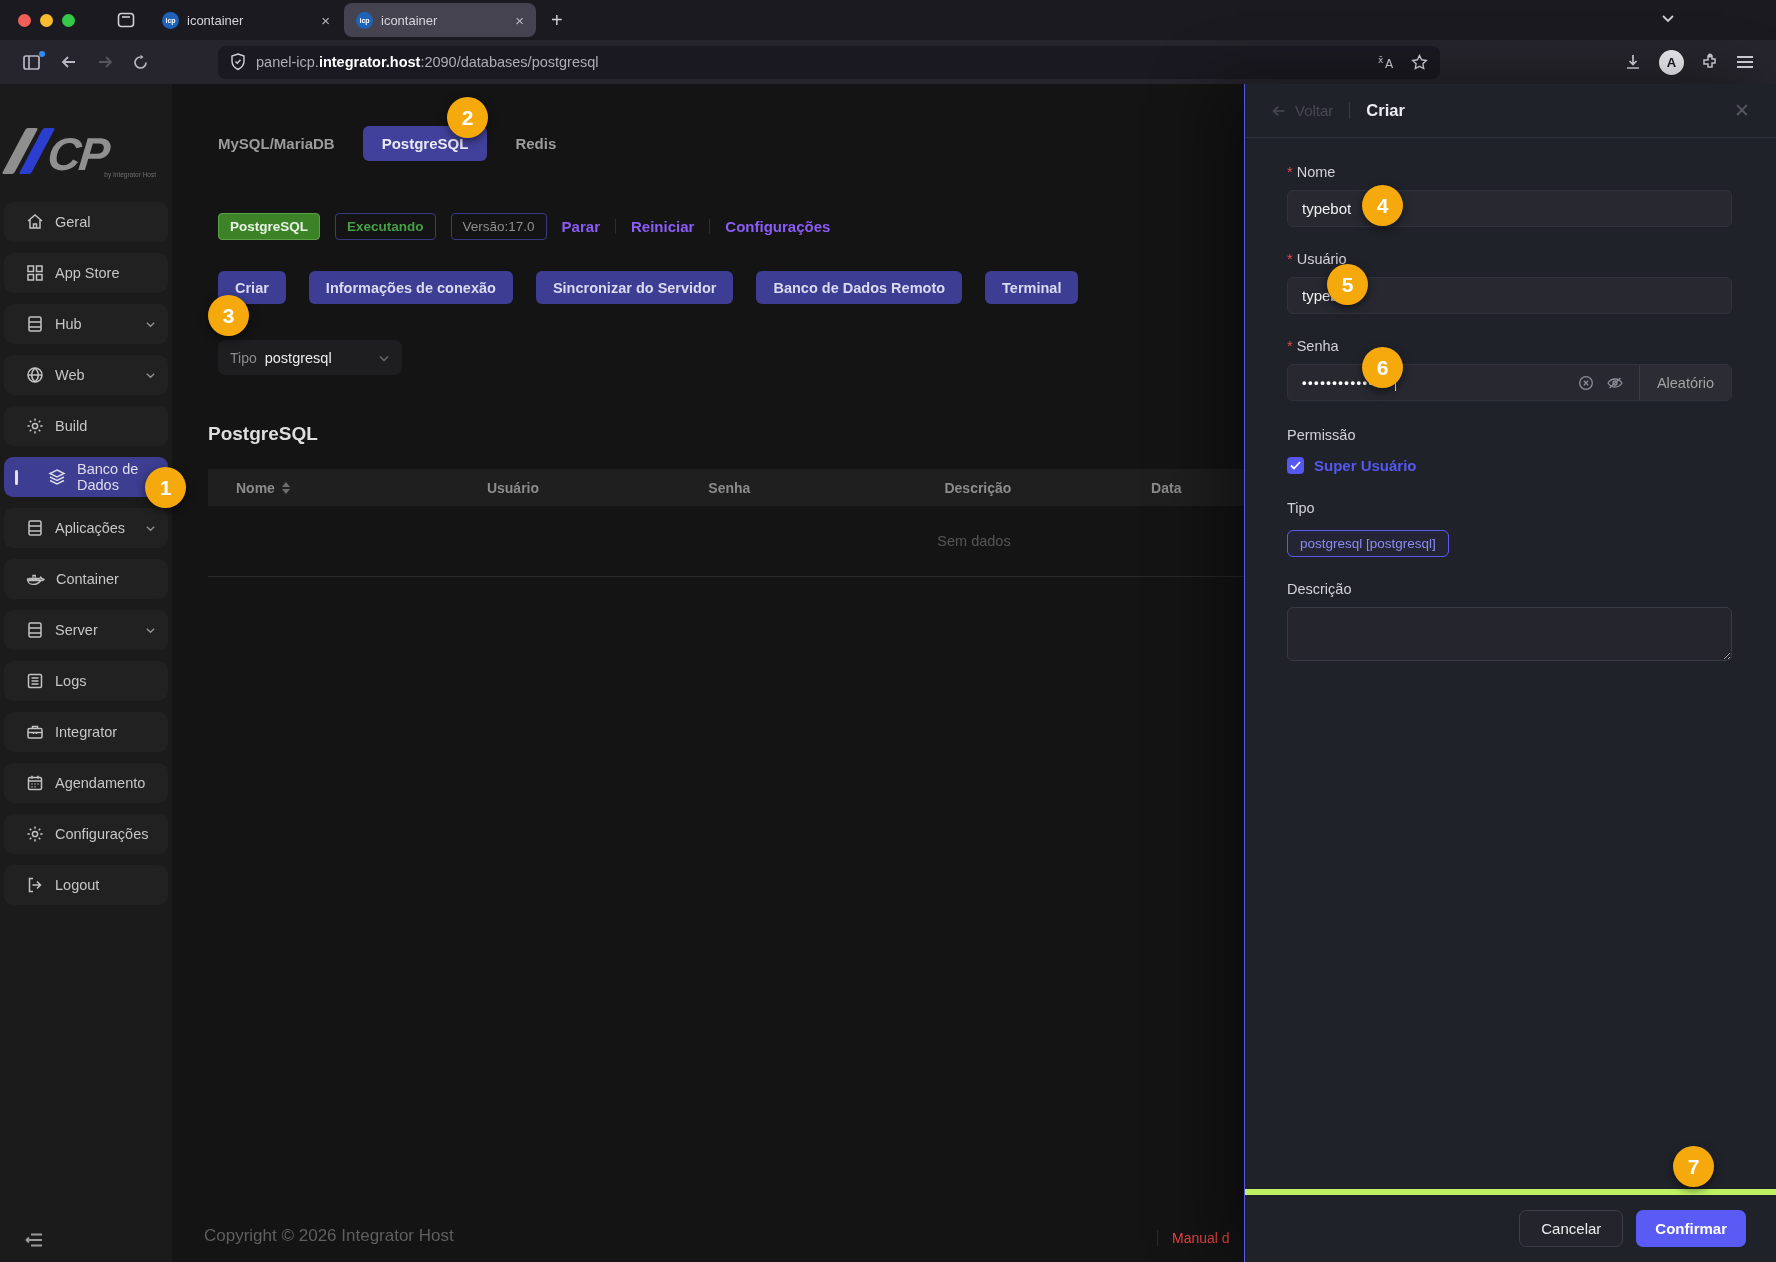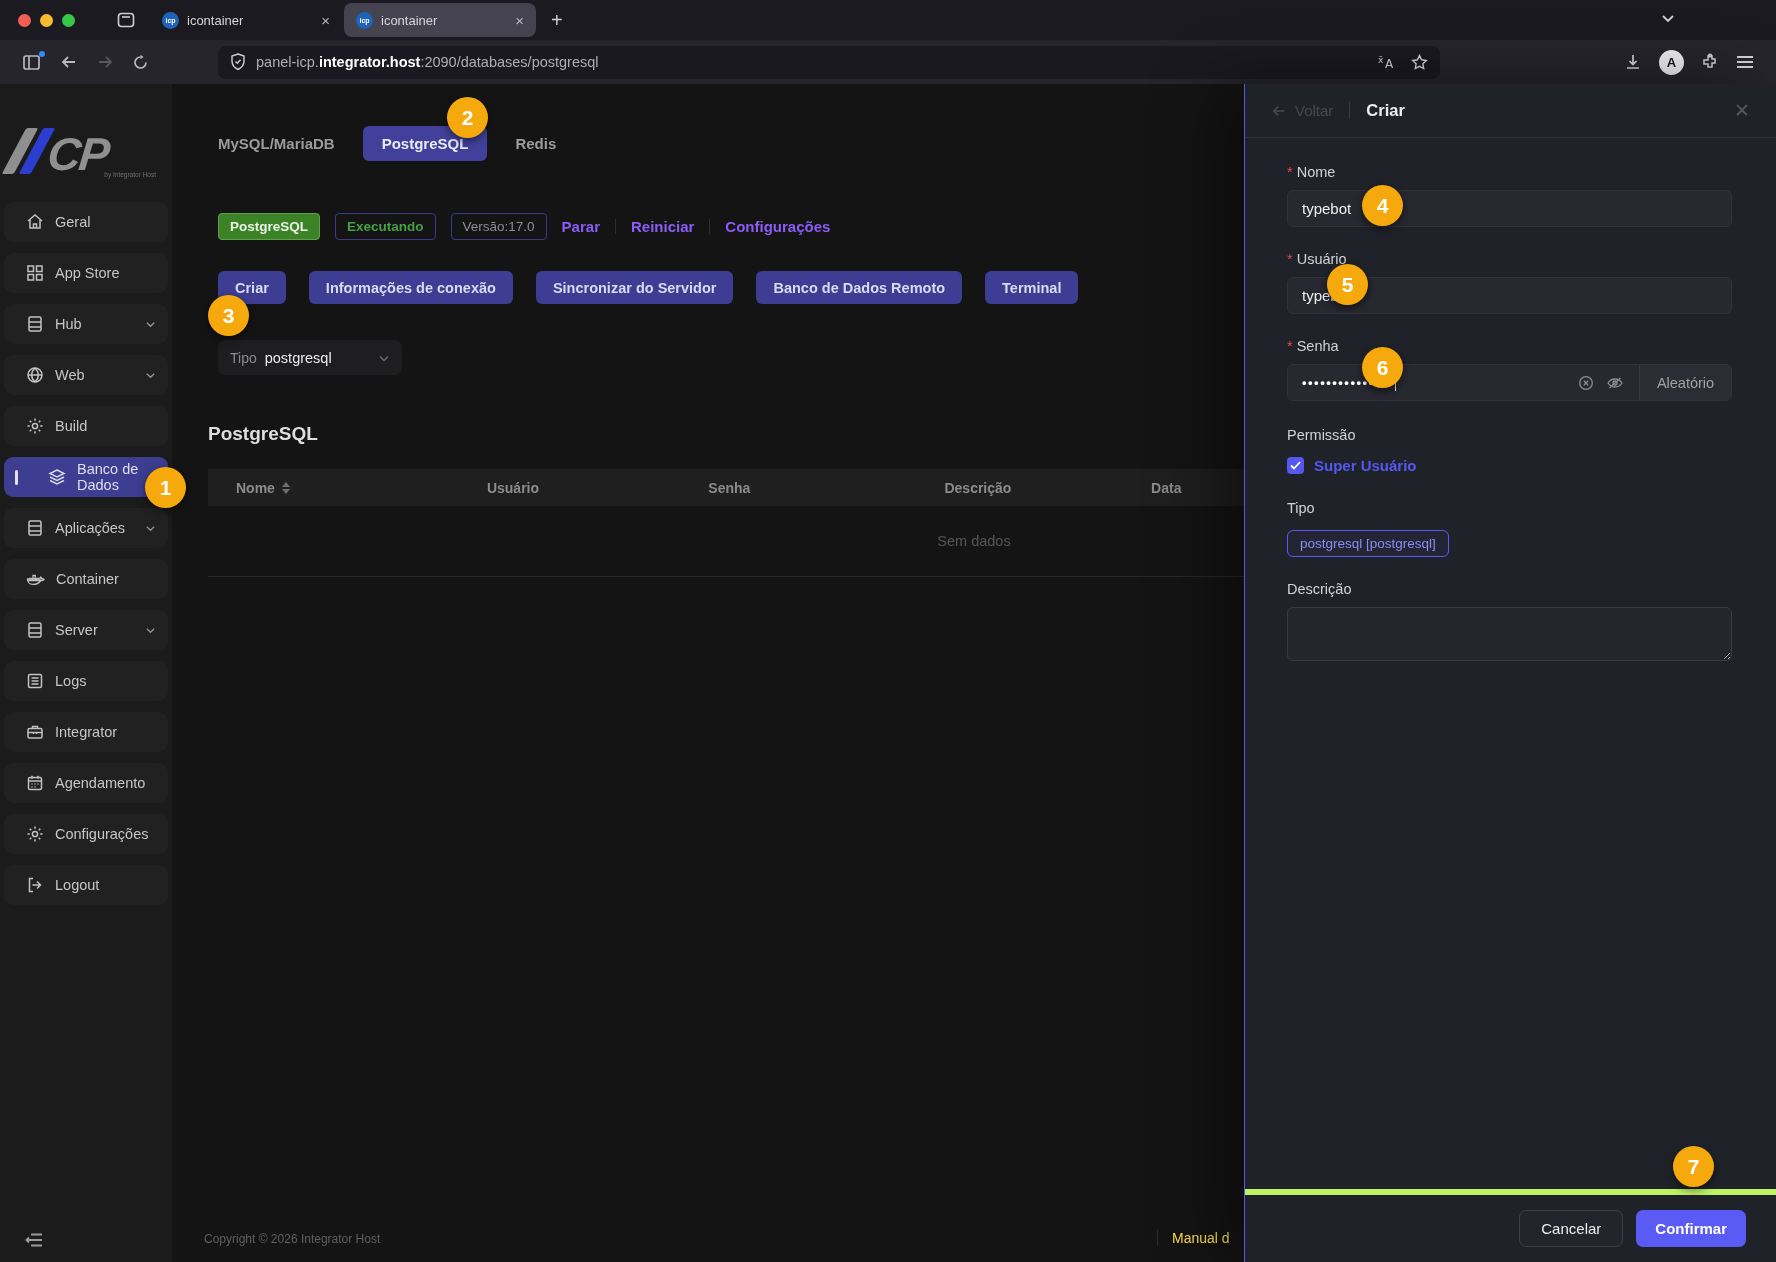--- a/index.html
+++ b/index.html
@@ -95,24 +95,24 @@
   .thead { margin-top:24px; height:37px; background:#1f1f1f; display:grid;
     grid-template-columns:17% 15% 16% 14% 38%; align-items:center; padding:0 28px;
     color:#8c8c8c; font-size:14px; font-weight:700; }
   .thead .sort { display:inline-flex; flex-direction:column; gap:2px; margin-left:7px; vertical-align:middle; }
   .thead .sort i { width:0; height:0; border-left:4px solid transparent; border-right:4px solid transparent; }
   .sort .up { border-bottom:5px solid #6e6e6e; } .sort .dn { border-top:5px solid #6e6e6e; }
   .th-nome { display:flex; align-items:center; }
   .tbody-empty { height:71px; display:flex; align-items:center; justify-content:center;
     color:#565656; font-size:14.5px; border-bottom:1px solid #2a2a2a; }
 
-  .main-footer-left { position:absolute; left:32px; bottom:16px; color:#5f5f5f; font-size:12px; }
+  .main-footer-left { position:absolute; left:32px; bottom:16px; color:#5f5f5f; font-size:17px; }
   .main-footer-right { position:absolute; left:985px; bottom:16px; display:flex; align-items:center; gap:14px; }
   .main-footer-right .vsep { height:16px; background:#2b2b2b; }
-  .manual-link { color:#fde047; font-size:14px; white-space:nowrap; }
+  .manual-link { color:#ef4444; font-size:14px; white-space:nowrap; }
 
   
   .drawer { position:absolute; top:84px; right:0; bottom:0; width:532px;
     background:#20222a; border-left:1.5px solid #5558e8; z-index:5;
     box-shadow:-30px 0 60px rgba(0,0,0,.40); display:flex; flex-direction:column; }
   .drawer-head { height:54px; flex:0 0 auto; display:flex; align-items:center;
     padding:0 26px; border-bottom:1px solid #2f323c; }
   .back-group { display:flex; align-items:center; gap:8px; color:#474853; font-size:15px; }
   .head-sep { width:1px; height:17px; background:#3a3b45; margin:0 16px; }
   .drawer-title { color:#ecedf1; font-size:16.5px; font-weight:700; }

